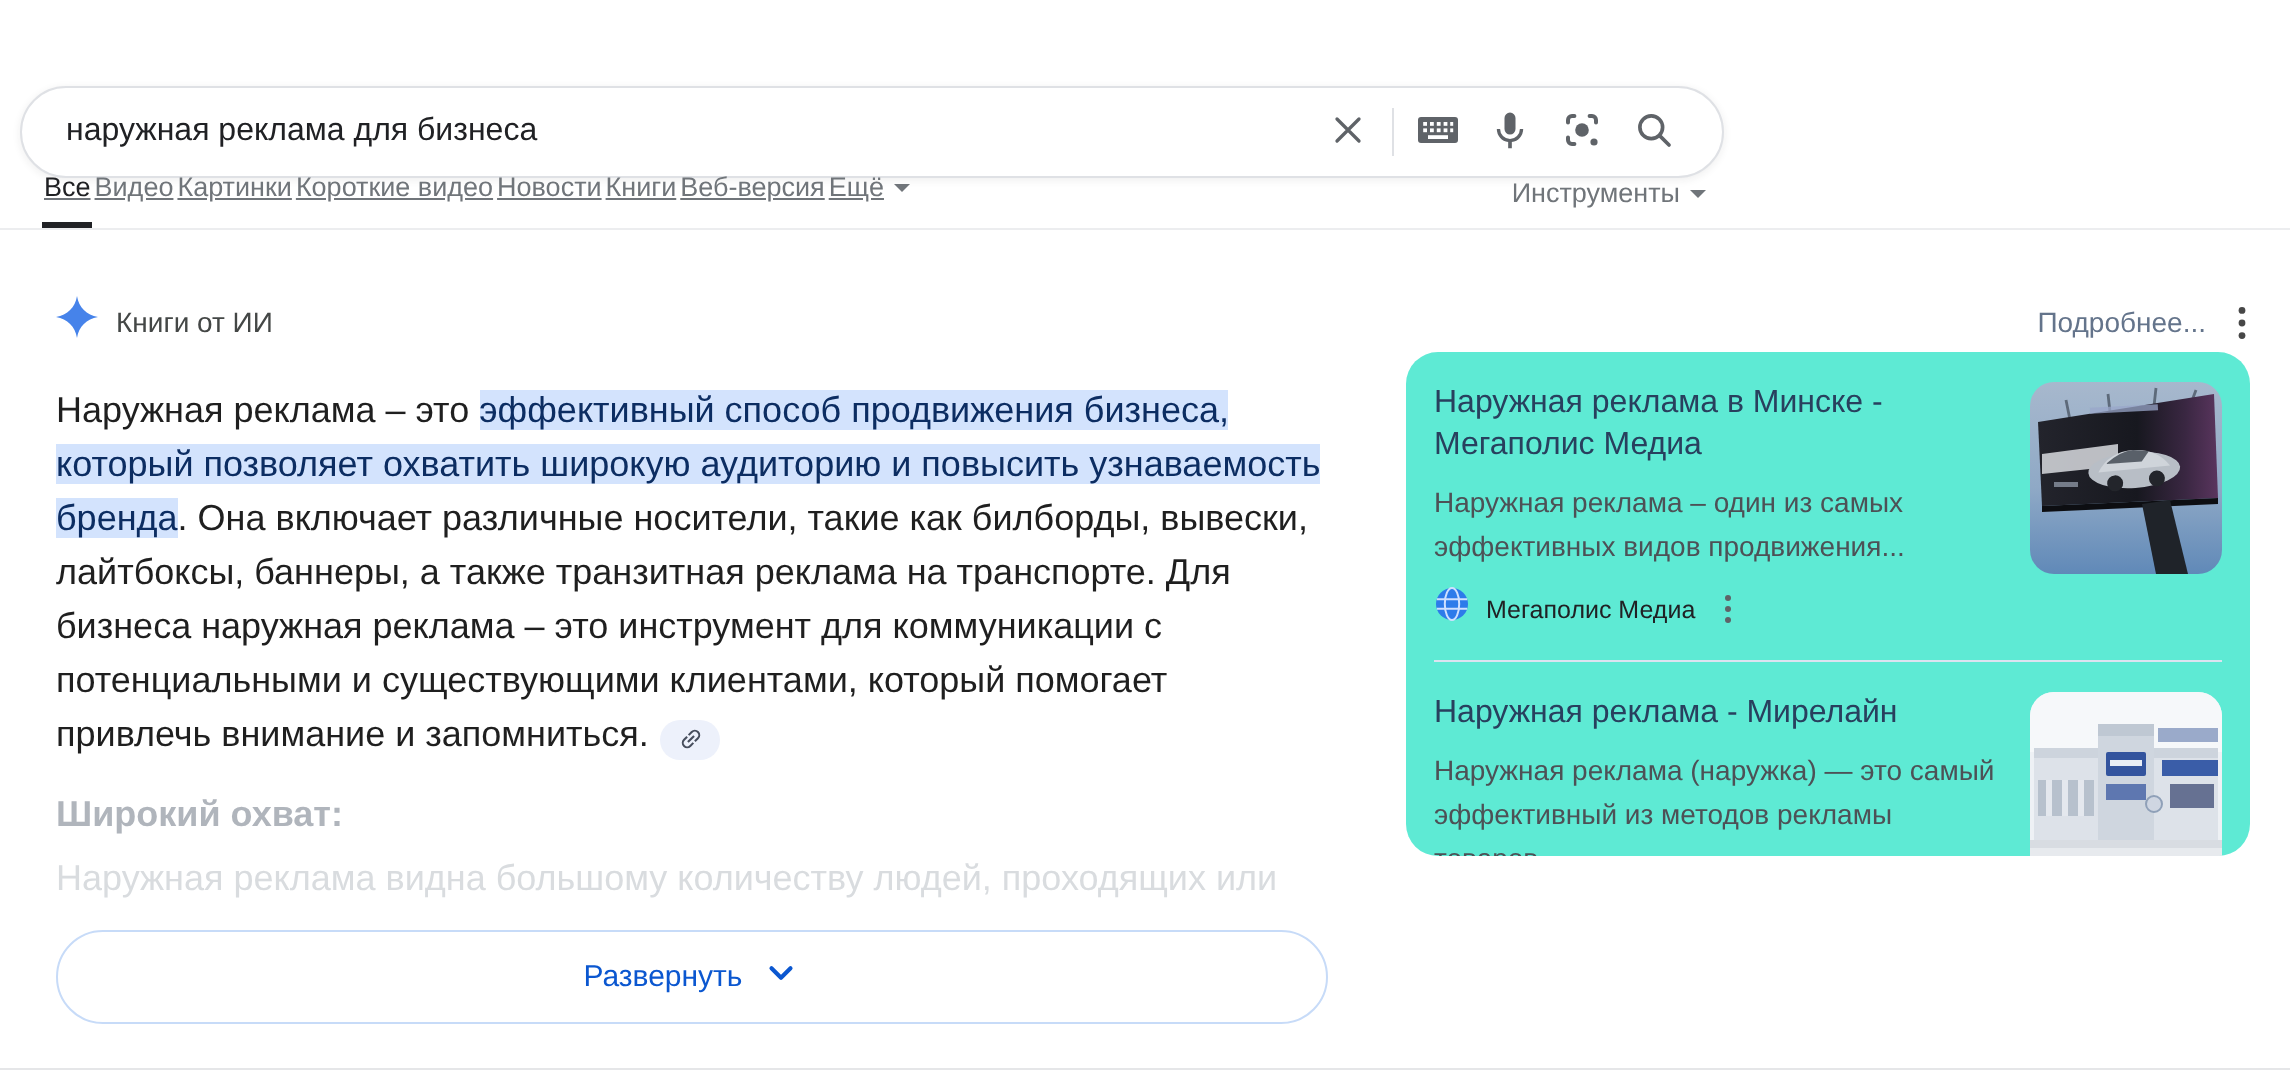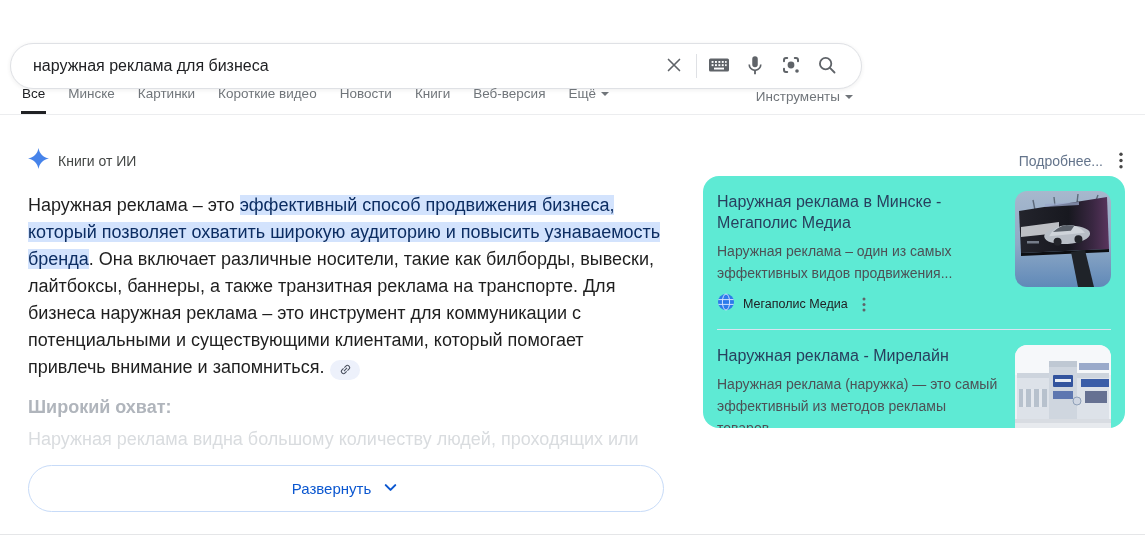--- a/index.html
+++ b/index.html
@@ -24,21 +24,21 @@
   .sb-btn { display:flex; align-items:center; justify-content:center;
     width:36px; height:36px; border:none; background:none; cursor:pointer; flex-shrink:0; }
   .sb-divider { width:1px; height:24px; background:#dfe1e5; margin:0 4px; flex-shrink:0; }
 
   
   .tabs-row {
     position:absolute; left:0; top:79px; width:100%; height:36px;
     border-bottom:1px solid #ecedef; display:flex; align-items:flex-end;
     padding:0 0 0 21px; font-size:13.5px; color:#70757a;
   }
-  .tabs { display:flex; gap:21px; align-items:flex-end; }
+  .tabs { display:flex; align-items:flex-end;text-decoration:underline; }
   .tab { padding:8px 1px 10px; border-bottom:3px solid transparent; cursor:pointer; white-space:nowrap; }
   .tab.active { color:#202124; border-bottom-color:#202124; }
   .caret { display:inline-block; width:0; height:0; border-left:4px solid transparent;
     border-right:4px solid transparent; border-top:4px solid #70757a; margin-left:5px; vertical-align:2px; }
   .tools { margin-left:auto; margin-right:292px; padding:8px 0 10px; cursor:pointer; white-space:nowrap; }
 
   
   .ai-topbar { position:absolute; left:28px; right:20px; top:148px;
     display:flex; align-items:center; justify-content:space-between; }
   .ai-title-group { display:flex; align-items:center; gap:9px; }
@@ -139,21 +139,21 @@
             <circle cx="10.5" cy="10.5" r="6.2" stroke="#5f6368" stroke-width="2" fill="none"></circle>
             <path d="M15.2 15.2l5 5" stroke="#5f6368" stroke-width="2" stroke-linecap="round"></path>
           </svg>
       </span>
     </button>
   </div>
 
   <nav class="tabs-row">
     <div class="tabs">
       <span class="tab active">Все</span>
-      <span class="tab">Минске</span>
+      <span class="tab">Видео</span>
       <span class="tab">Картинки</span>
       <span class="tab">Короткие видео</span>
       <span class="tab">Новости</span>
       <span class="tab">Книги</span>
       <span class="tab">Веб-версия</span>
       <span class="tab"><span>Ещё</span><span class="caret"></span></span>
     </div>
     <span class="tools"><span>Инструменты</span><span class="caret"></span></span>
   </nav>
 

